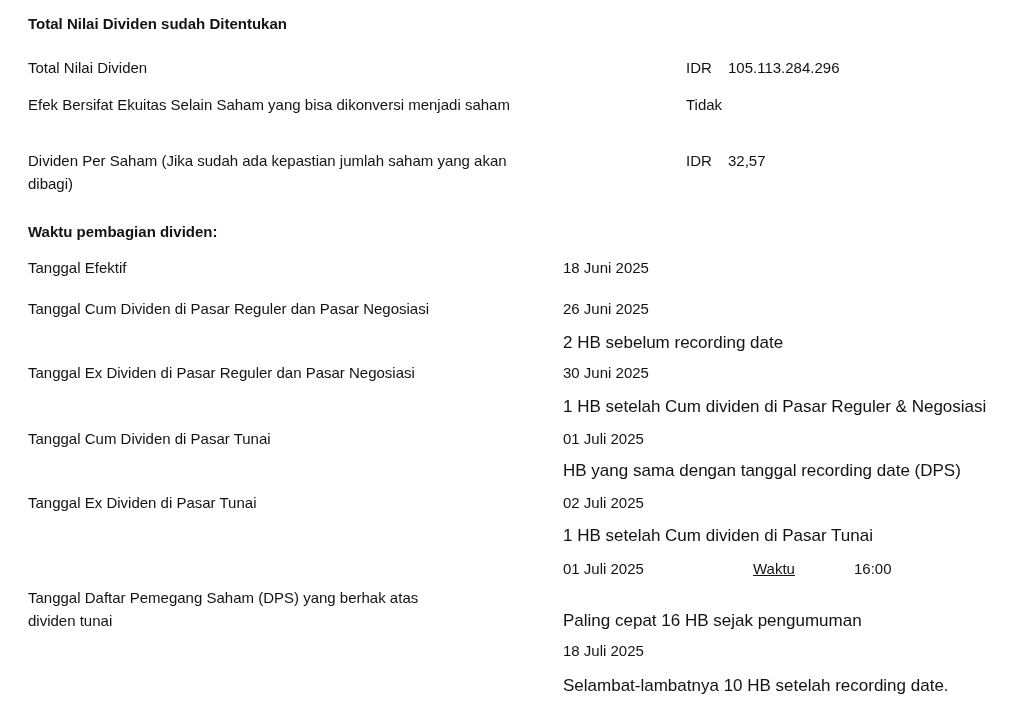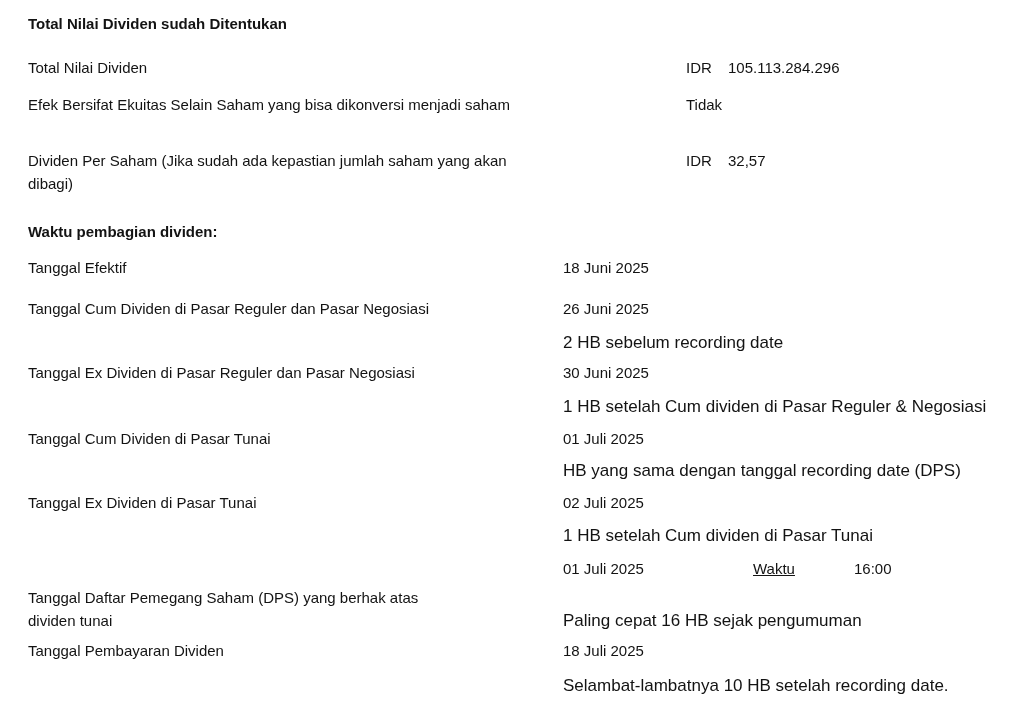--- a/index.html
+++ b/index.html
@@ -69,17 +69,16 @@
   <div class="t c-date" style="top:491px">02 Juli 2025</div>
   <div class="t note c-note" style="top:528px">1 HB setelah Cum dividen di Pasar Tunai</div>
 
   <div class="t c-label" style="top:586px">Tanggal Daftar Pemegang Saham (DPS) yang berhak atas
 dividen tunai</div>
   <div class="t c-date" style="top:557px">01 Juli 2025</div>
   <div class="t c-waktu" style="top:557px">Waktu</div>
   <div class="t c-time" style="top:557px">16:00</div>
   <div class="t note c-note" style="top:613px">Paling cepat 16 HB sejak pengumuman</div>
 
-  <div class="t c-label" style="top:639px">Tanggal Pembayaran Dividen</div>
   <div class="t c-date" style="top:639px">18 Juli 2025</div>
   <div class="t note c-note" style="top:678px">Selambat-lambatnya 10 HB setelah recording date.</div>
 
 </div>
 
 </body></html>

